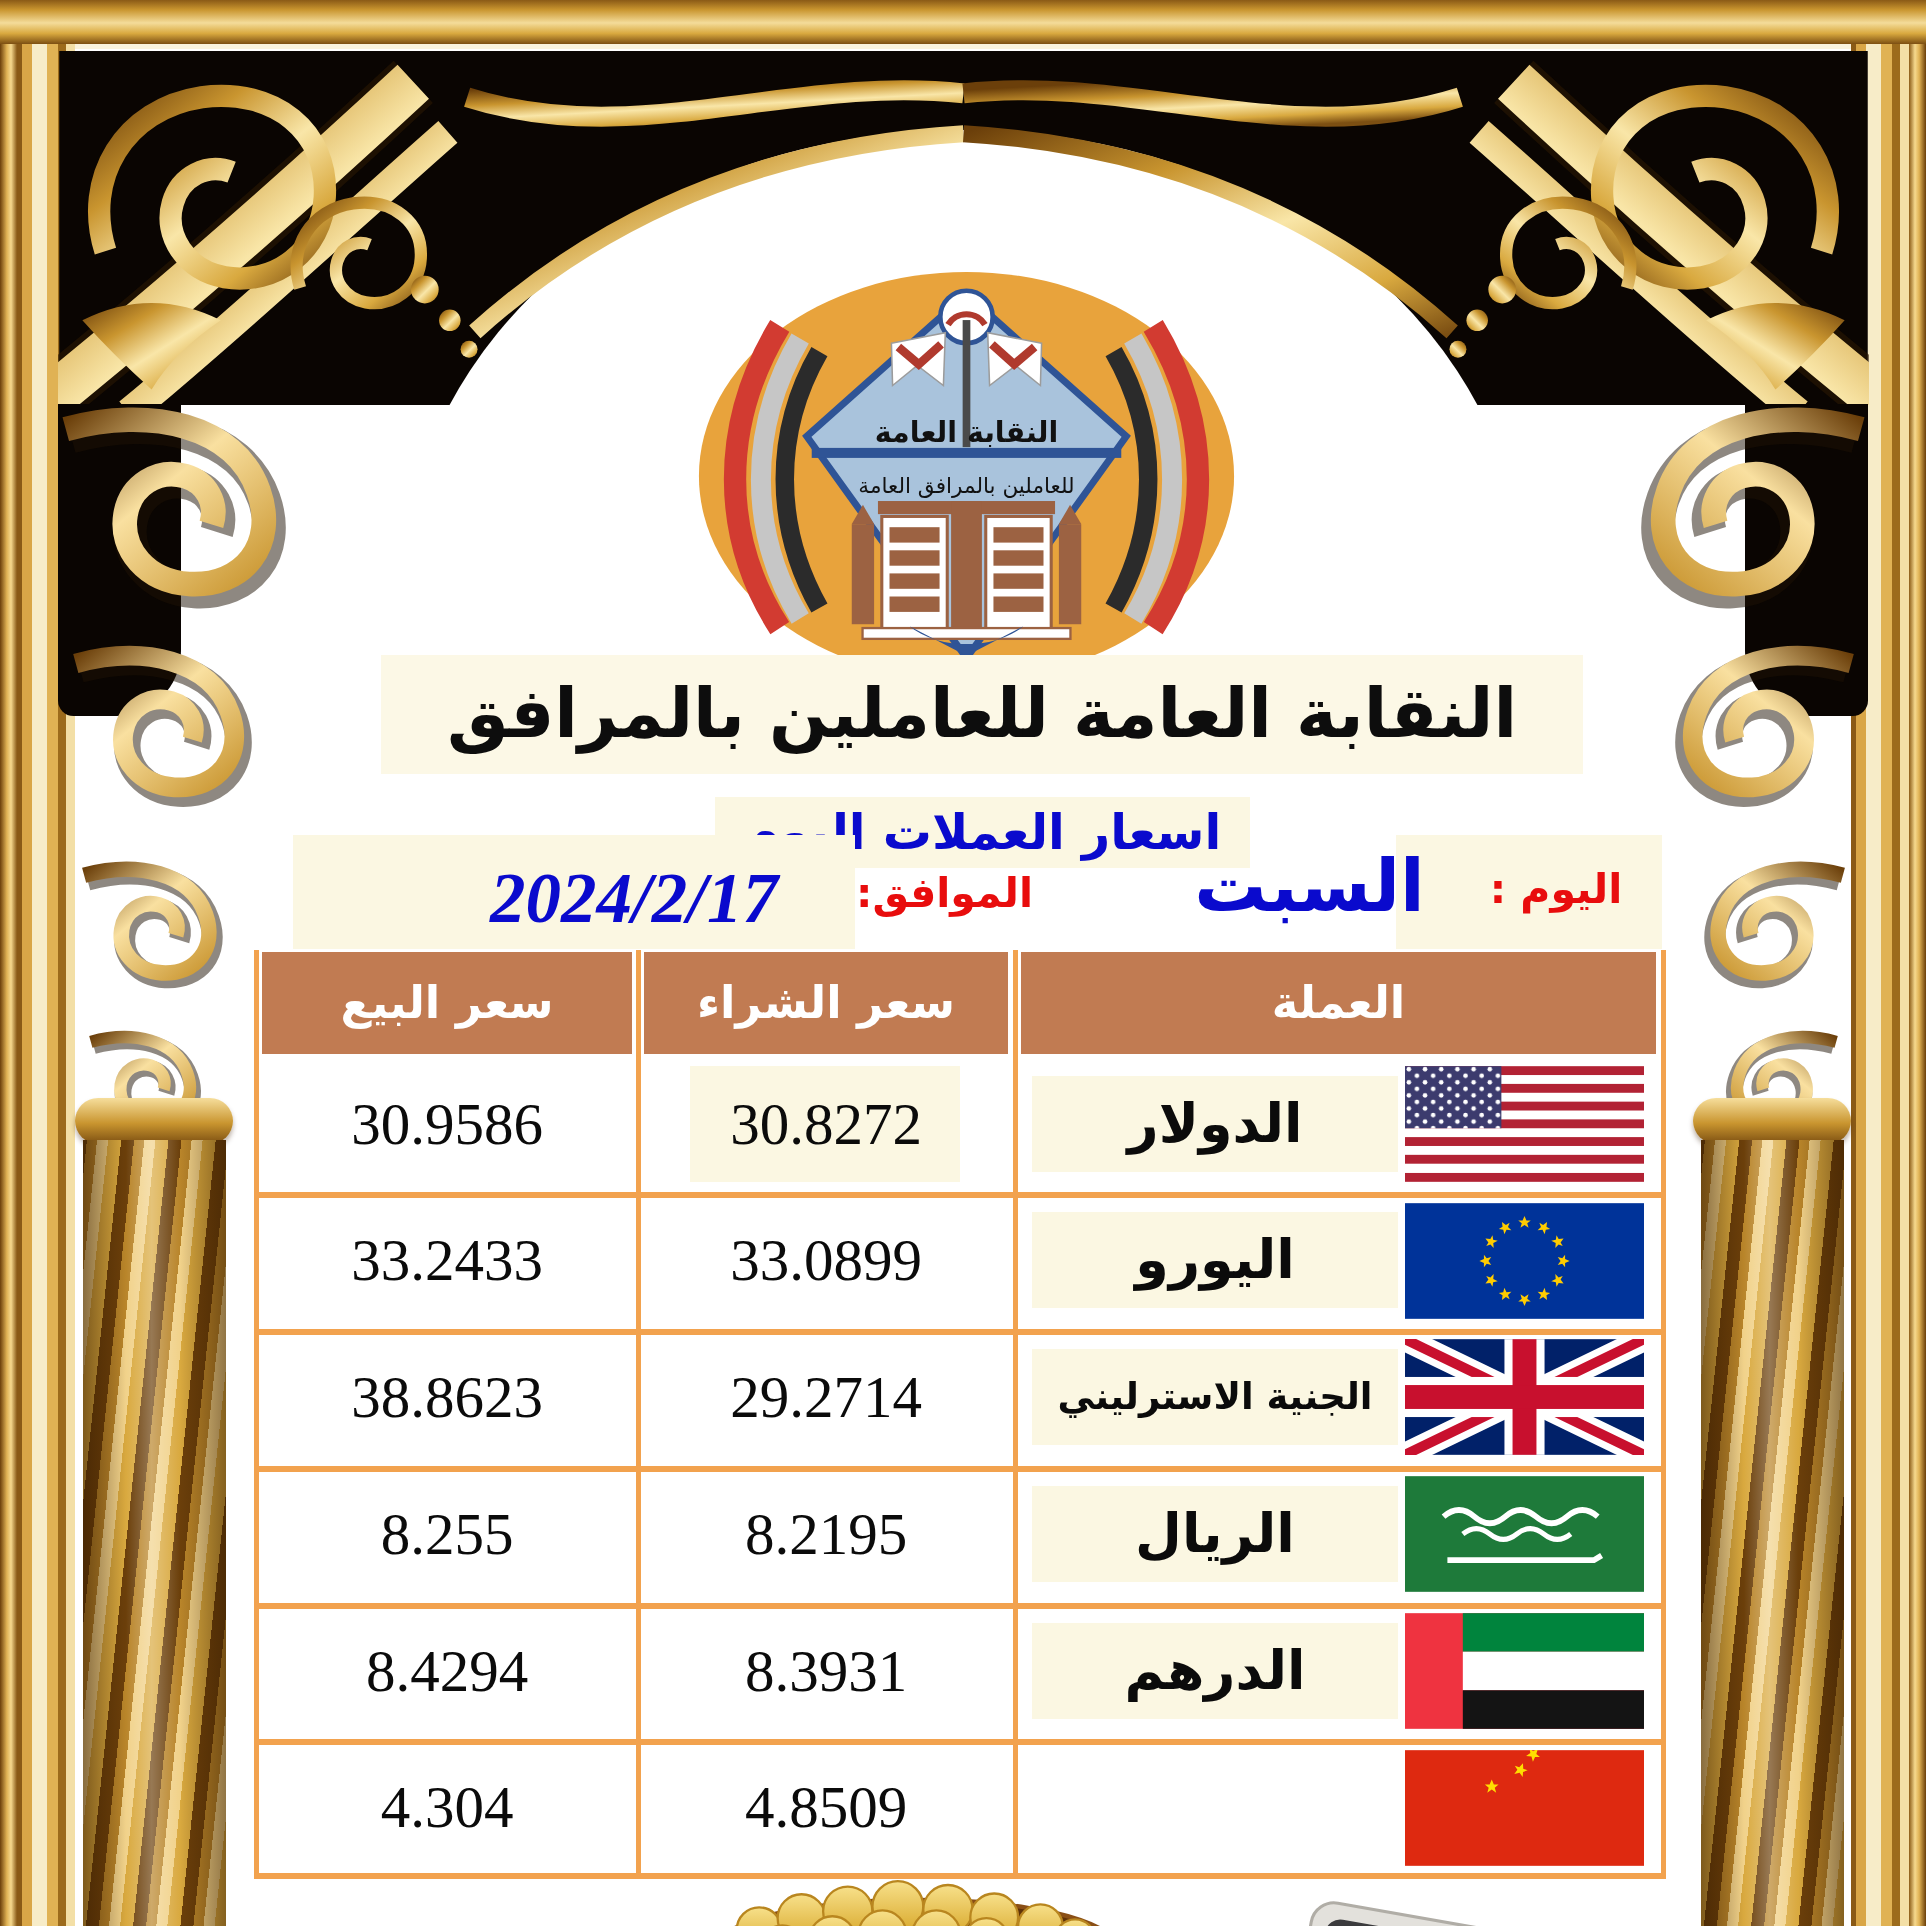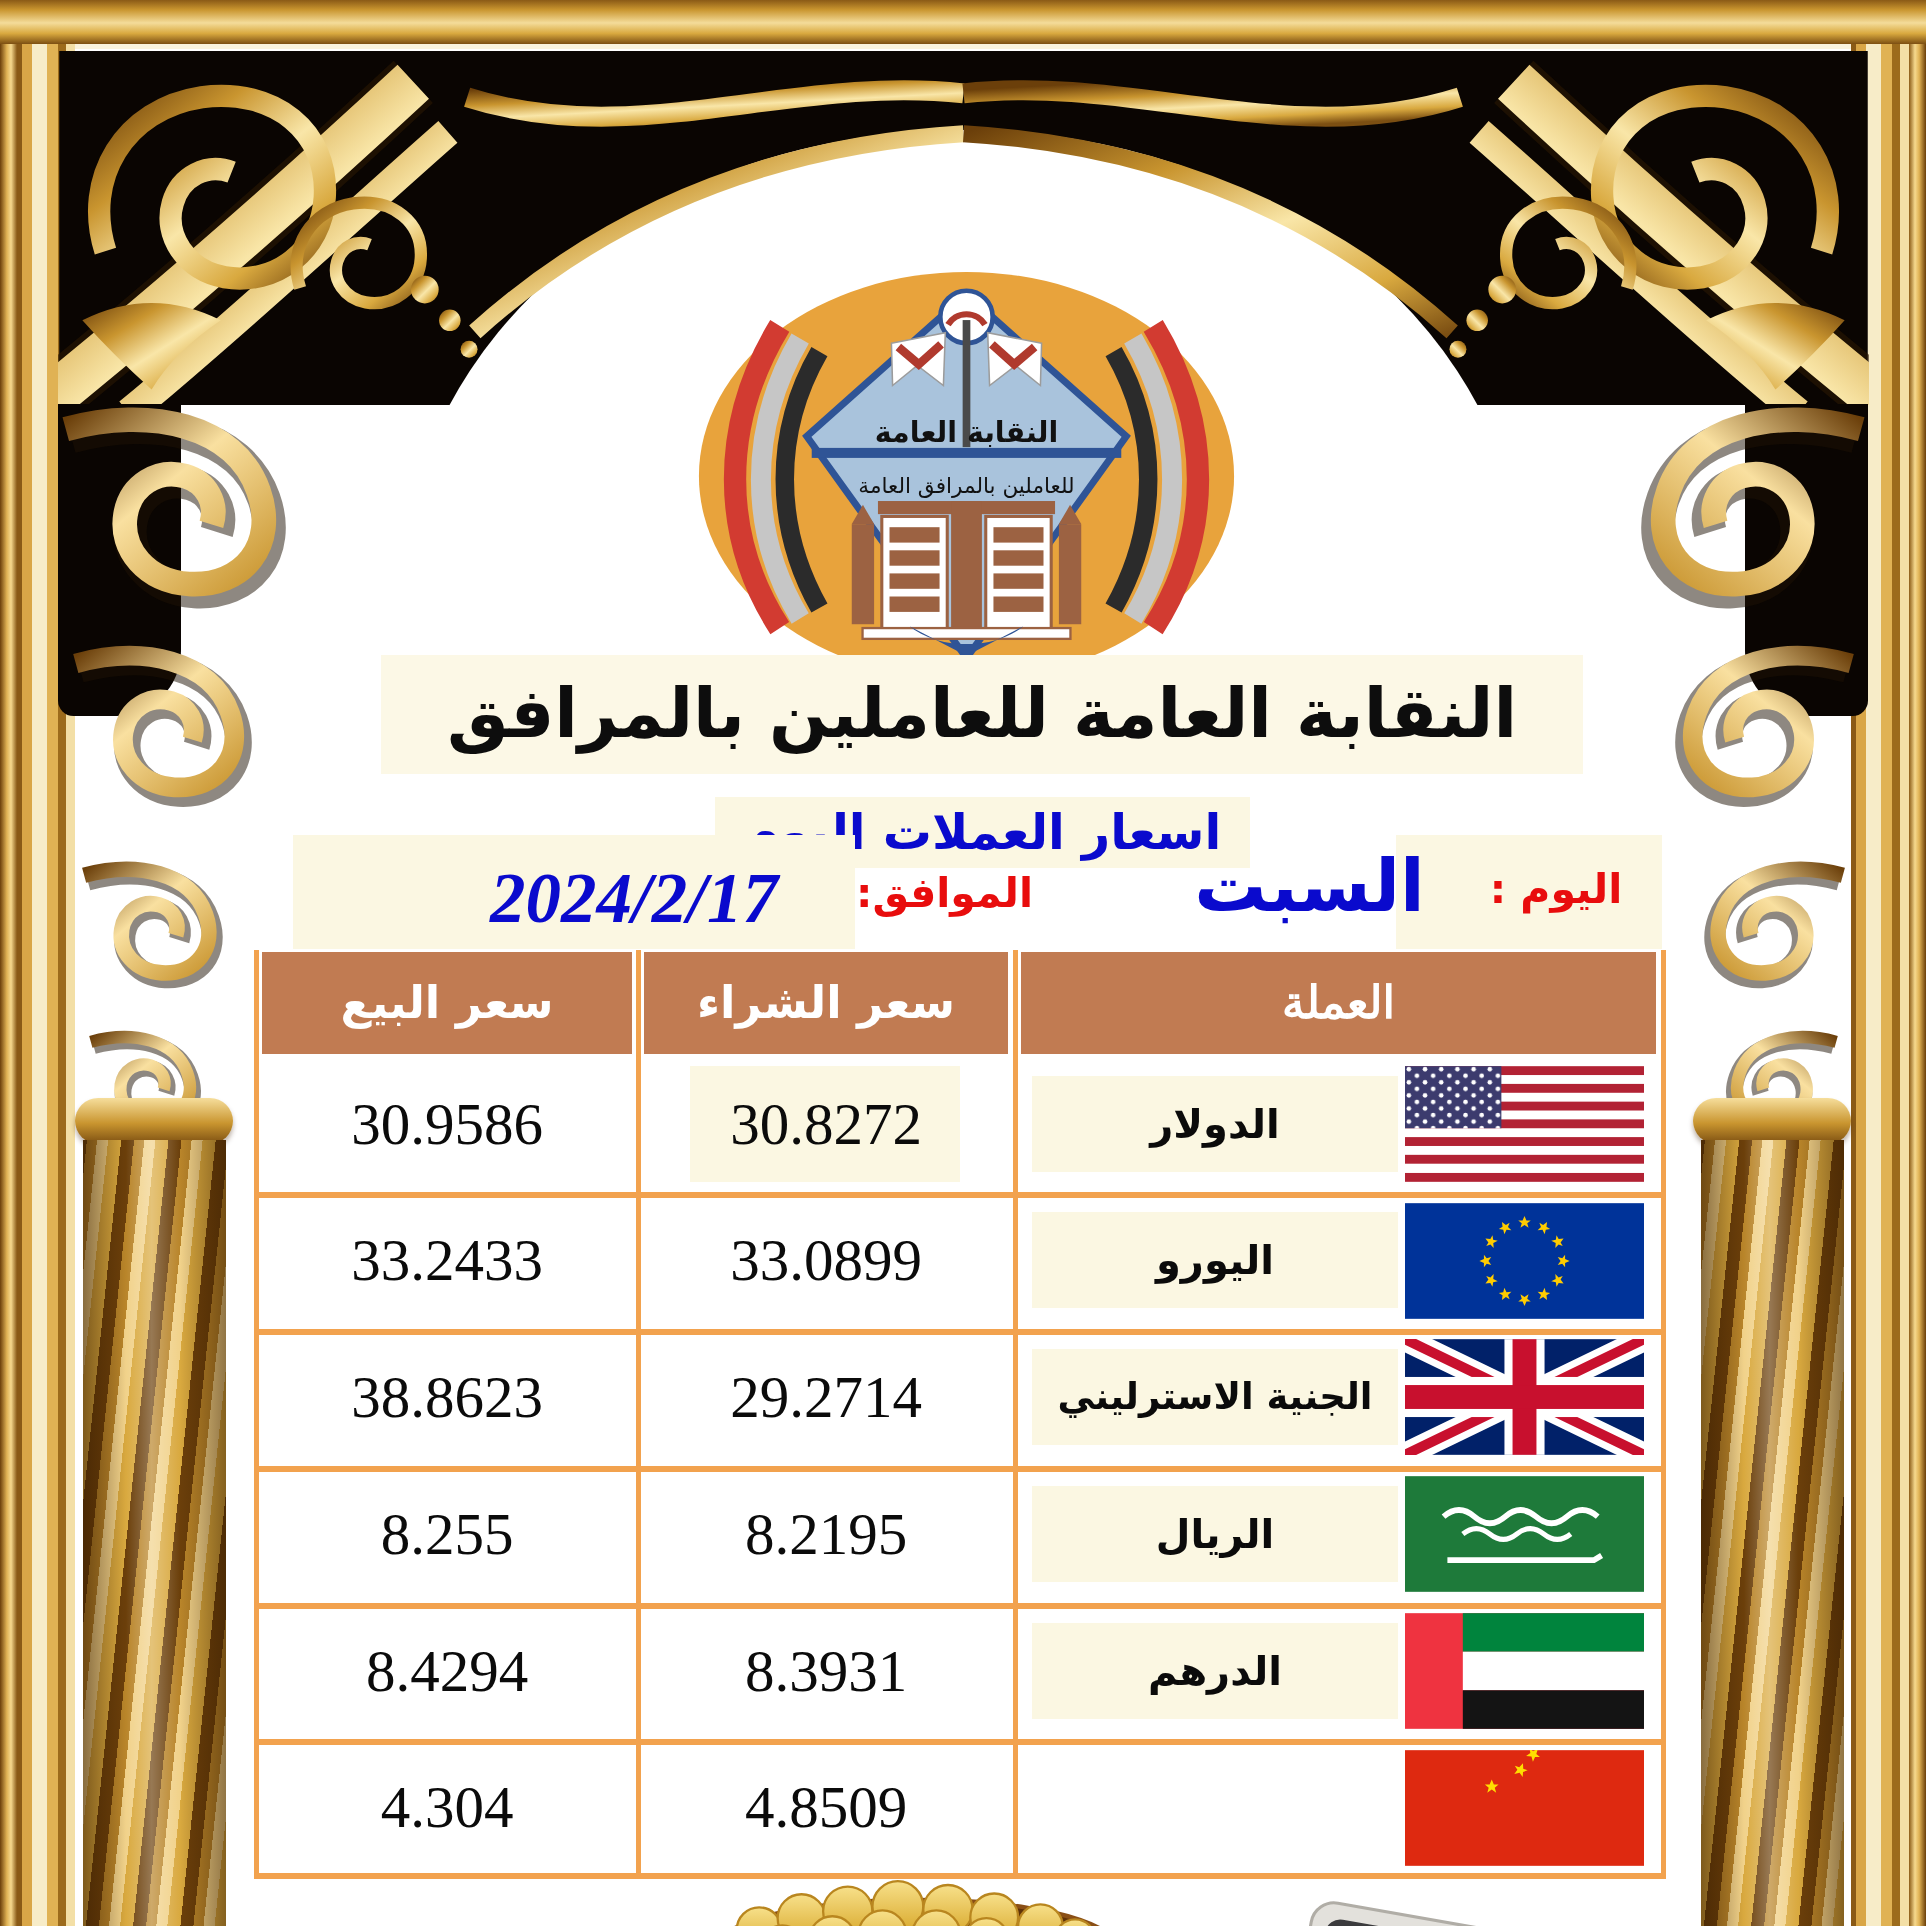--- a/index.html
+++ b/index.html
@@ -51,21 +51,21 @@
   .day-value{left:1171px;top:844px;width:277px;font-size:72px;font-weight:bold;color:#0a0acd;}
   .date-label{left:867px;top:869px;width:166px;font-size:41px;font-weight:bold;color:#e80d0d;}
   .date-value{left:420px;top:858px;width:428px;font-size:71px;font-weight:bold;font-style:italic;color:#0a0acd;}
 
   
   .vline{top:950px;width:5.4px;height:926px;background:#f2a24e;}
   .hline{left:254px;width:1412px;height:6.2px;background:#f2a24e;}
   .th{top:952px;height:102px;background:#c17b52;color:#fff;font-weight:bold;font-size:45px;line-height:102px;text-align:center;}
   .cell{height:137px;line-height:137px;text-align:center;font-size:59px;color:#0b0b0b;}
   .name-panel{left:1032px;width:366px;height:96px;background:#fbf7e2;text-align:center;}
-  .name-panel span{font-size:40px;font-weight:bold;color:#0b0b0b;line-height:96px;}
+  .name-panel span{font-size:54px;font-weight:bold;color:#0b0b0b;line-height:96px;}
   .flag{left:1405px;width:239px;height:116px;}
   .buy-cream{left:690px;top:1066px;width:270px;height:116px;background:#fbf7e2;}
 </style>
 </head>
 <body>
 
 <div id="canvas">
 
   <div class="abs frame-top"></div>
   <div class="abs edge-left"></div>
@@ -203,21 +203,21 @@
   <div class="abs vline" style="left:1661px;"></div>
   <div class="abs hline" style="top:1192px;"></div>
   <div class="abs hline" style="top:1329px;"></div>
   <div class="abs hline" style="top:1466px;"></div>
   <div class="abs hline" style="top:1603px;"></div>
   <div class="abs hline" style="top:1739px;"></div>
   <div class="abs hline" style="top:1873px;"></div>
 
   <div class="abs ar th" dir="rtl" style="left:644px;width:364px;">سعر الشراء</div>
   <div class="abs ar th" dir="rtl" style="left:262px;width:370px;">سعر البيع</div>
-  <div class="abs ar th" dir="rtl" style="left:1021px;width:635px;font-family:Liberation Serif, serif;">العملة</div>
+  <div class="abs ar th" dir="rtl" style="left:1021px;width:635px;">العملة</div>
 
   <div class="abs buy-cream"></div>
 
   <div class="abs num cell" style="left:262px;top:1056px;width:370px;">30.9586</div>
   <div class="abs num cell" style="left:644px;top:1056px;width:364px;">30.8272</div>
   <div class="abs name-panel" style="top:1076px;">
     <span class="ar" dir="rtl">الدولار</span></div>
   <svg class="abs flag" style="top:1066px;" viewBox="0 0 620 300">
     <defs>
         <pattern id="stars" width="42" height="34" patternUnits="userSpaceOnUse">

